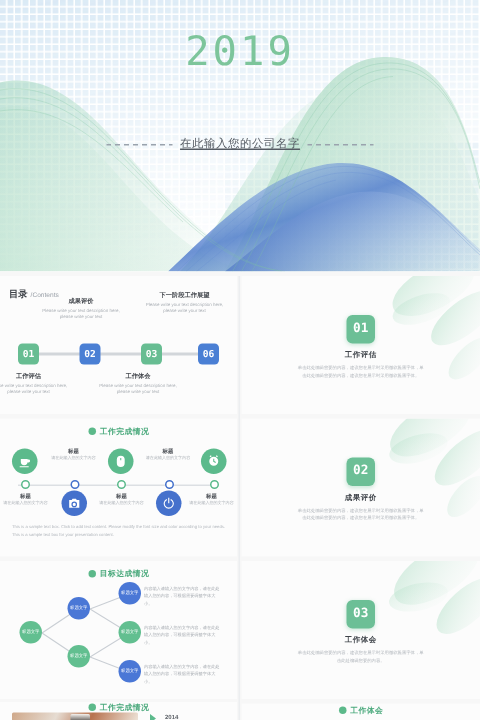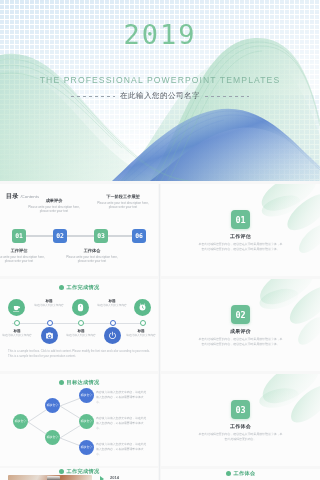--- a/index.html
+++ b/index.html
@@ -54,21 +54,21 @@
   }
   .hero-company-wrap {
     position: absolute; left: 0; top: 91px; width: 320px;
     display: flex; align-items: center; justify-content: center; gap: 5px;
   }
   .dashline {
     width: 44px; height: 1px;
     background: repeating-linear-gradient(to right,#9aa3ad 0 3px, transparent 3px 6px);
   }
   .hero-company {
-    font-size: 7.6px; color: #555b63; letter-spacing: .4px;
+    font-size: 7.6px; color: #555b63; letter-spacing: .4px; text-decoration: underline;
   }
 
   
   .slide {
     position: absolute;
     background: #fcfcfc;
     overflow: hidden;
   }
   .col-l { left: 0;   width: 158px; }
   .col-r { left: 161px; width: 159px; }
@@ -286,21 +286,20 @@
       </g>
       <g stroke="#5d86d2" stroke-width=".3" fill="none" opacity=".5">
         <path d="M118,181 C150,151 180,120 218,112 C264,104 293,144 320,168"></path>
         <path d="M124,181 C155,154 184,124 221,116 C266,108 294,147 320,170"></path>
         <path d="M131,181 C161,157 189,128 224,120"></path>
       </g>
     </svg>
 
     <div class="hero-text">
       <div class="hero-year">2019</div>
-      <div class="hero-sub">THE PROFESSIONAL POWERPOINT TEMPLATES</div>
       <div class="hero-company-wrap">
         <span class="dashline"></span>
         <span class="hero-company">在此输入您的公司名字</span>
         <span class="dashline"></span>
       </div>
     </div>
   </div>
 
   <div class="divider-v"></div>
 

